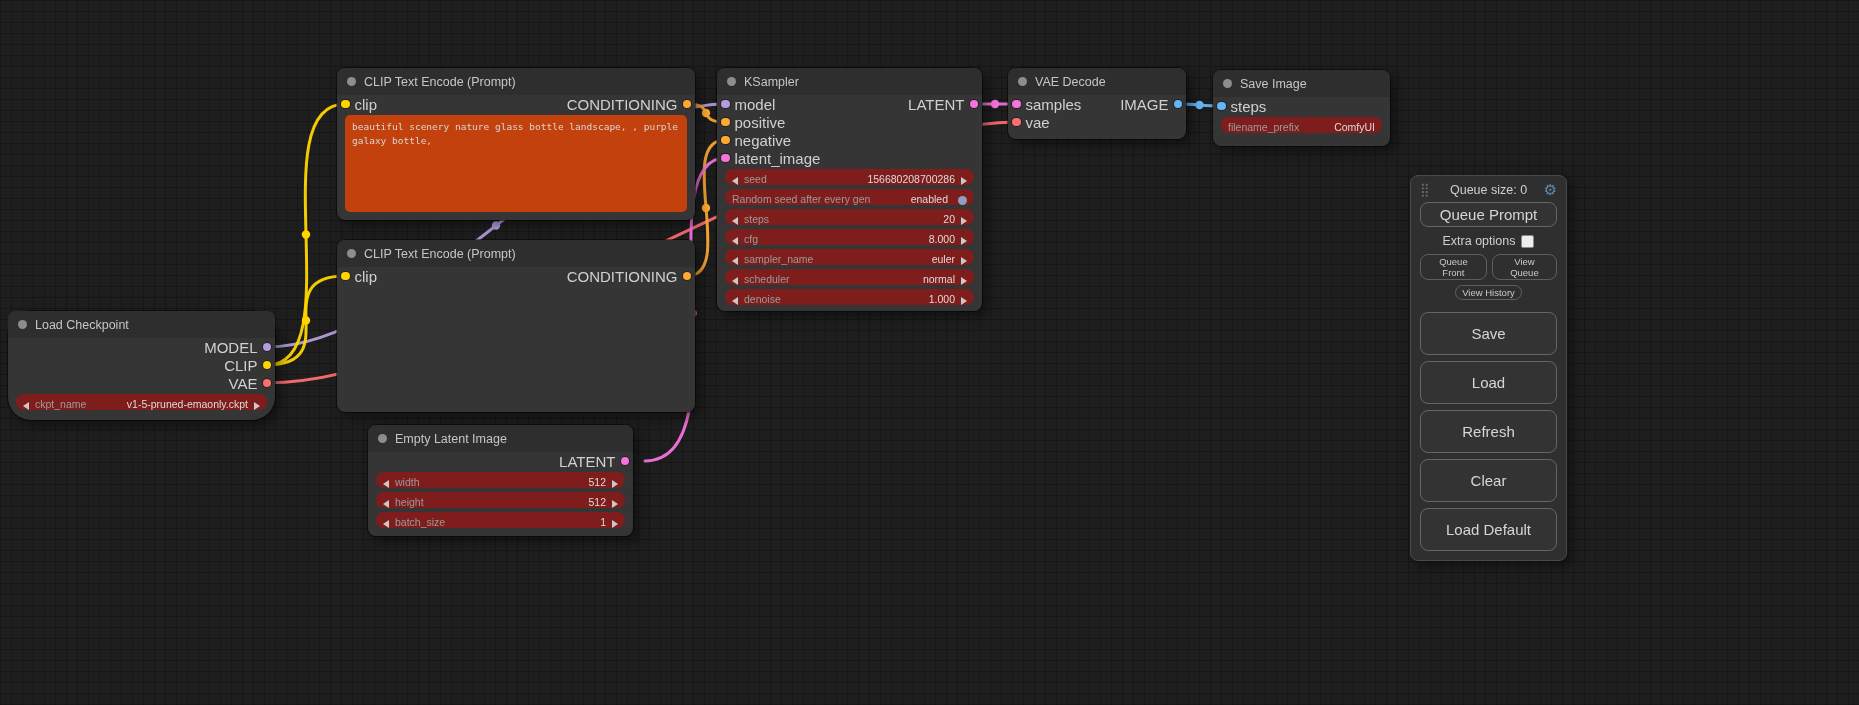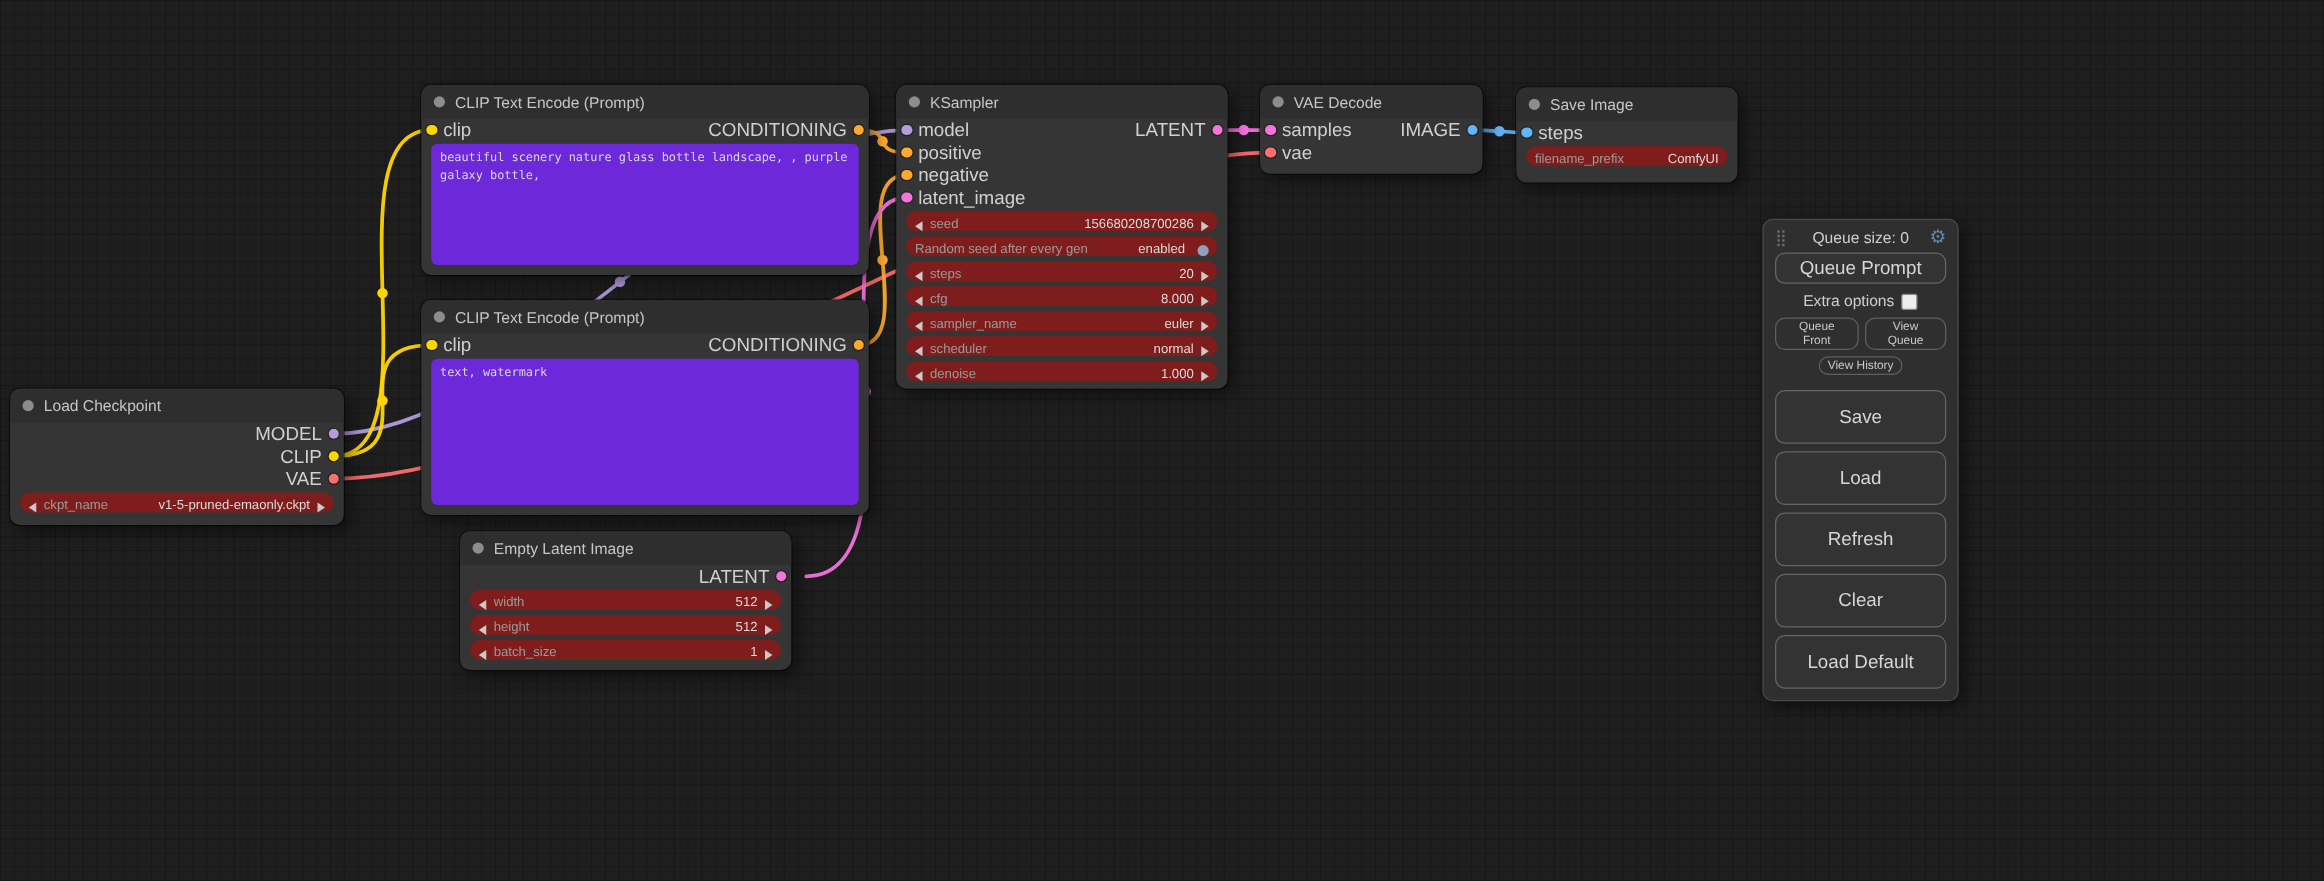--- a/index.html
+++ b/index.html
@@ -40,27 +40,27 @@
   }
   .wname { color:#9b9b9b; white-space:nowrap; }
   .wval { margin-left:auto; color:#dcdcdc; white-space:nowrap; }
   .tri { width:0; height:0; border-top:4px solid transparent; border-bottom:4px solid transparent; flex:none; }
   .tri-l { border-right:6px solid #c9c9c9; }
   .tri-r { border-left:6px solid #c9c9c9; }
   .toggle-dot { width:9px; height:9px; border-radius:50%; background:#8da0bd; margin-left:4px; flex:none; }
 
   .textbox {
     position:absolute; left:8px; right:8px; top:47px; bottom:8px;
-    background:#6d28d9; border-radius:5px; padding:5px 7px; box-sizing:border-box;
+    background:#c2410c; border-radius:5px; padding:5px 7px; box-sizing:border-box;
     font-family:"DejaVu Sans Mono", monospace; font-size:9.5px; line-height:1.5;
     color:#d8d8d8; white-space:pre-wrap; word-break:break-word; overflow:hidden;
   }
 
   
-  #node-load-checkpoint { left:8px;    top:311px; width:267px; height:109px; }
+  #node-load-checkpoint { left:8px;    top:311px; width:267px; height:109px;border-radius:23px; }
   #node-clip-pos        { left:337px;  top:68px;  width:358px; height:152px; }
   #node-clip-neg        { left:337px;  top:240px; width:358px; height:172px; }
   #node-empty-latent    { left:368px;  top:425px; width:265px; height:111px; }
   #node-ksampler        { left:717px;  top:68px;  width:265px; height:243px; }
   #node-vae             { left:1008px; top:68px;  width:178px; height:71px;  }
   #node-save            { left:1213px; top:70px;  width:177px; height:76px;  }
 
   
   #menu {
     position:absolute; z-index:3; left:1410px; top:175px; width:157px;
@@ -173,21 +173,20 @@
     <div class="row">
       <div class="slot">
         <span class="dot" style="background: rgb(255, 213, 0);"></span>
         <span class="slabel">clip</span>
       </div>
       <div class="slot">
         <span class="slabel">CONDITIONING</span>
         <span class="dot" style="background: rgb(255, 169, 49);"></span>
       </div>
     </div>
-    <div class="textbox">text, watermark</div>
   </div>
 
   <div class="node" id="node-empty-latent">
     <div class="node-title">
       <span class="tdot"></span>
       <span>Empty Latent Image</span>
     </div>
     <div class="row out-only">
       <div class="slot">
         <span class="slabel">LATENT</span>

